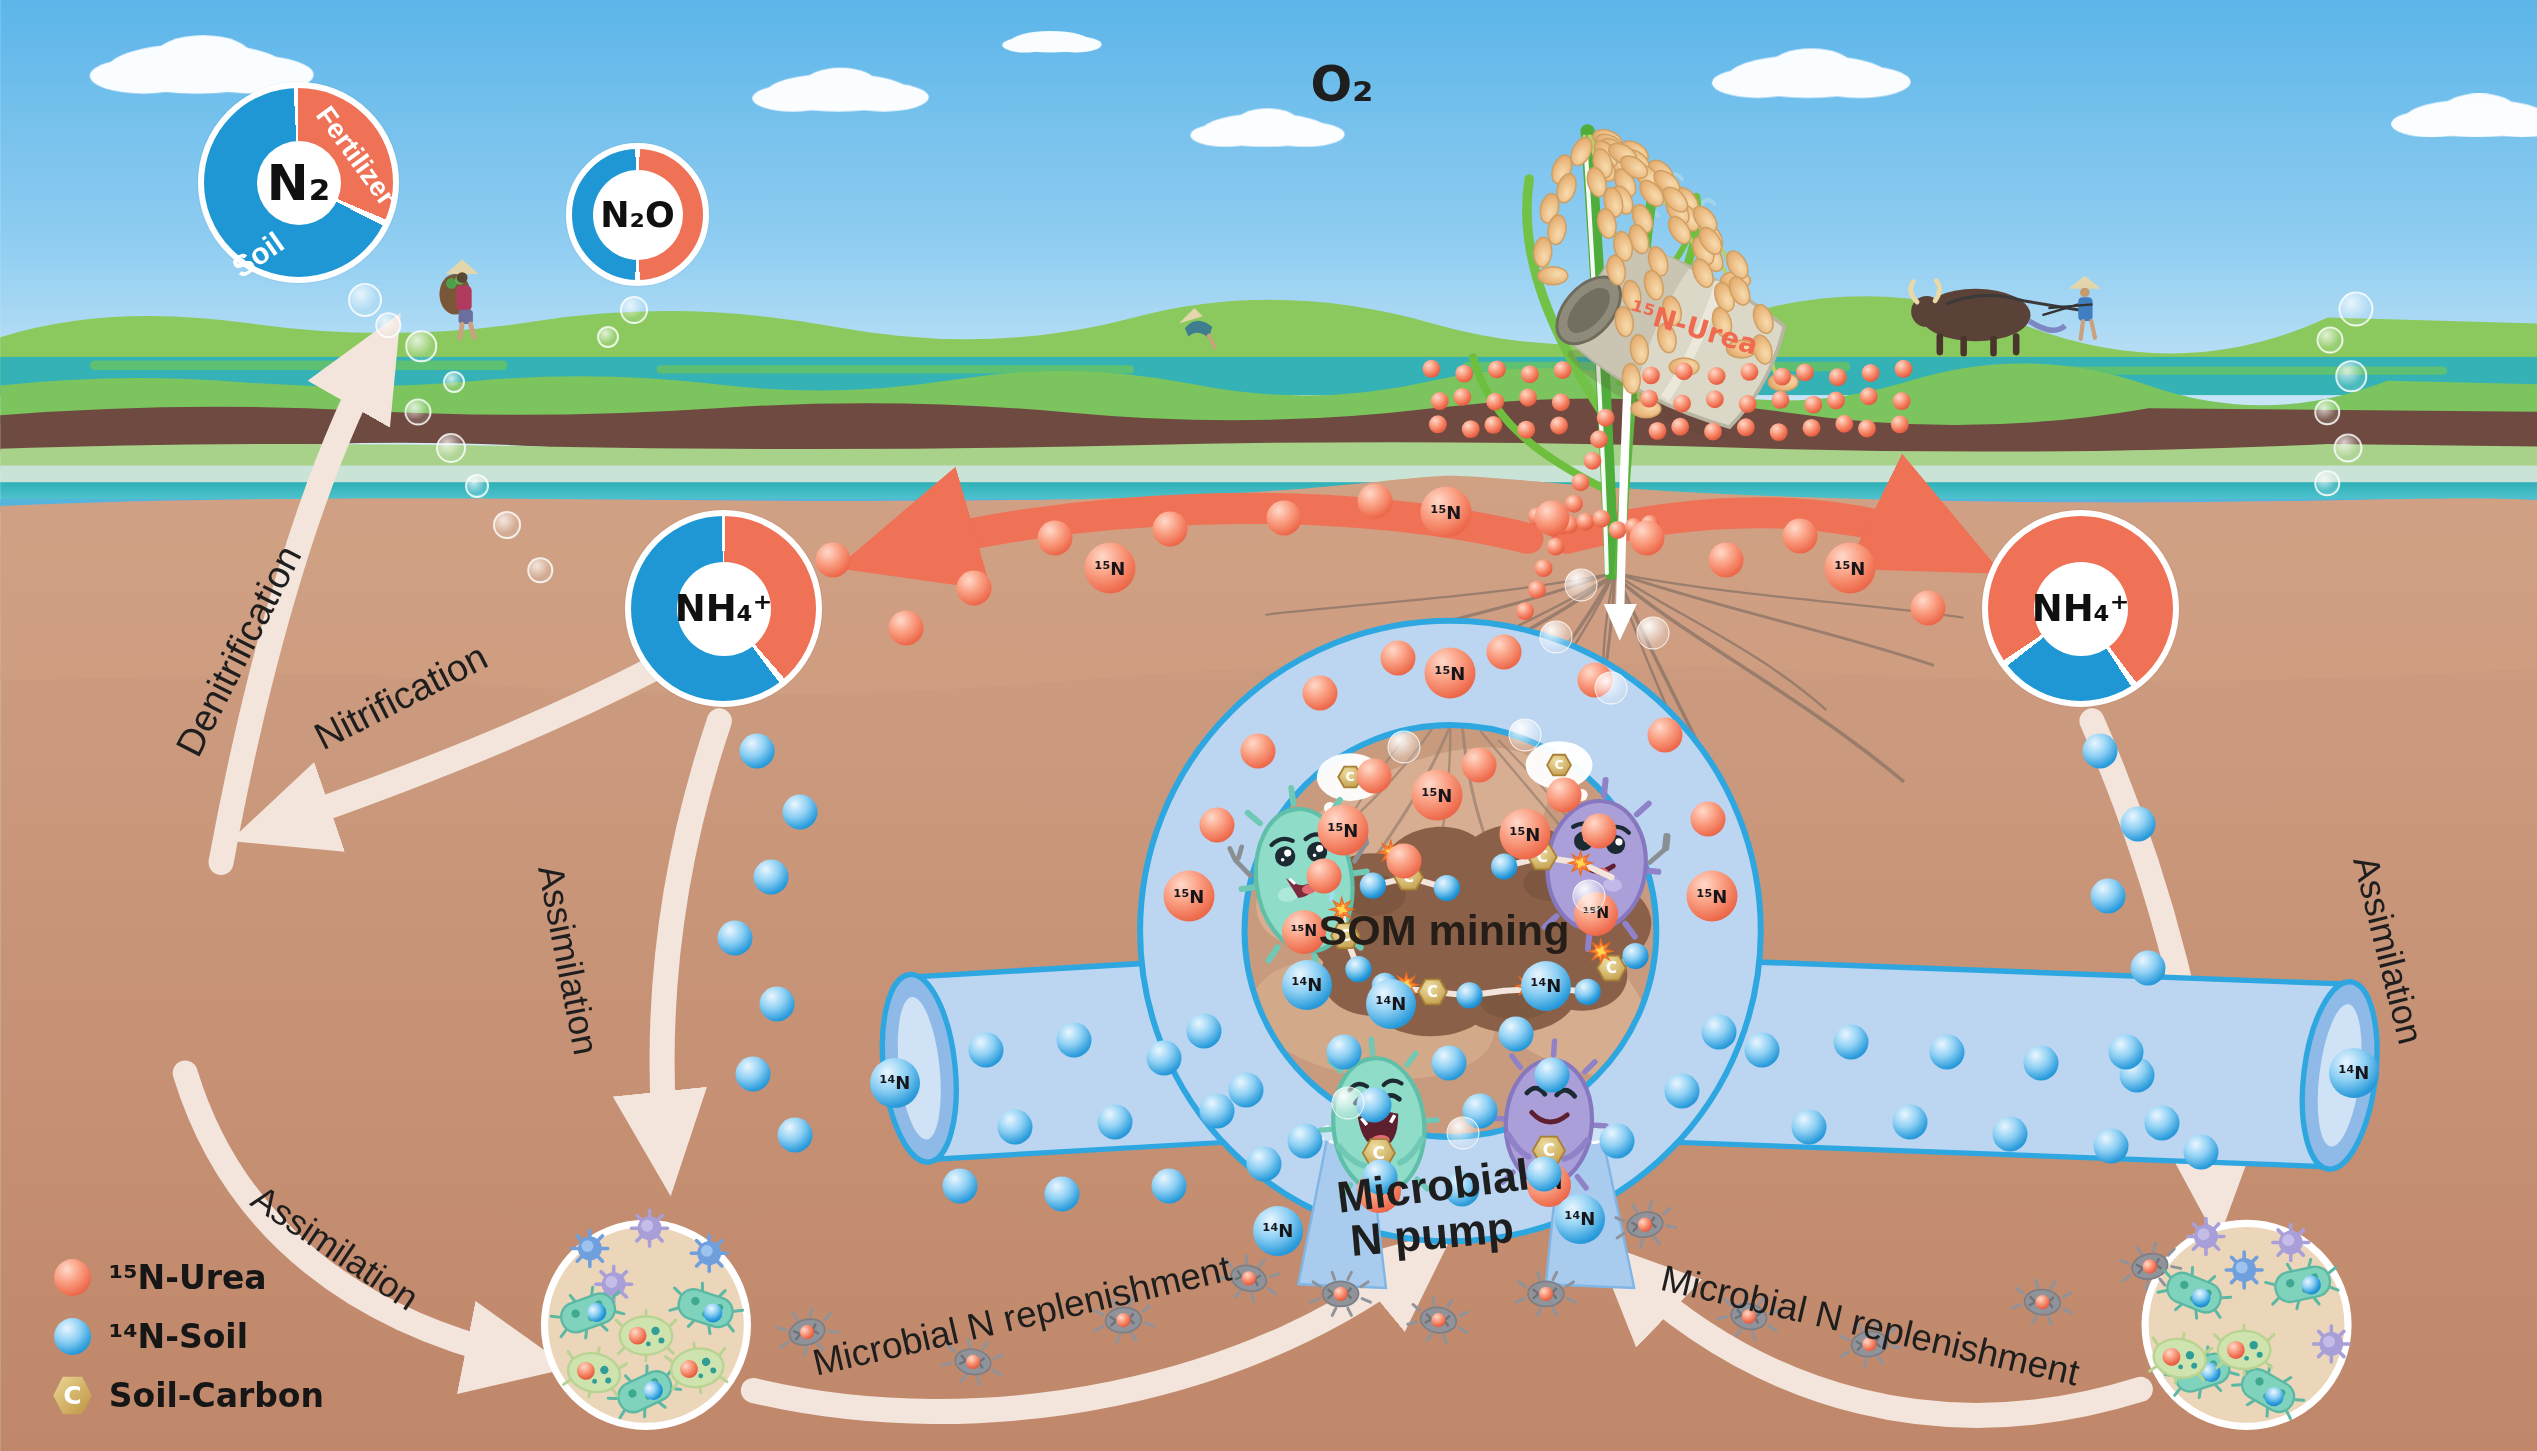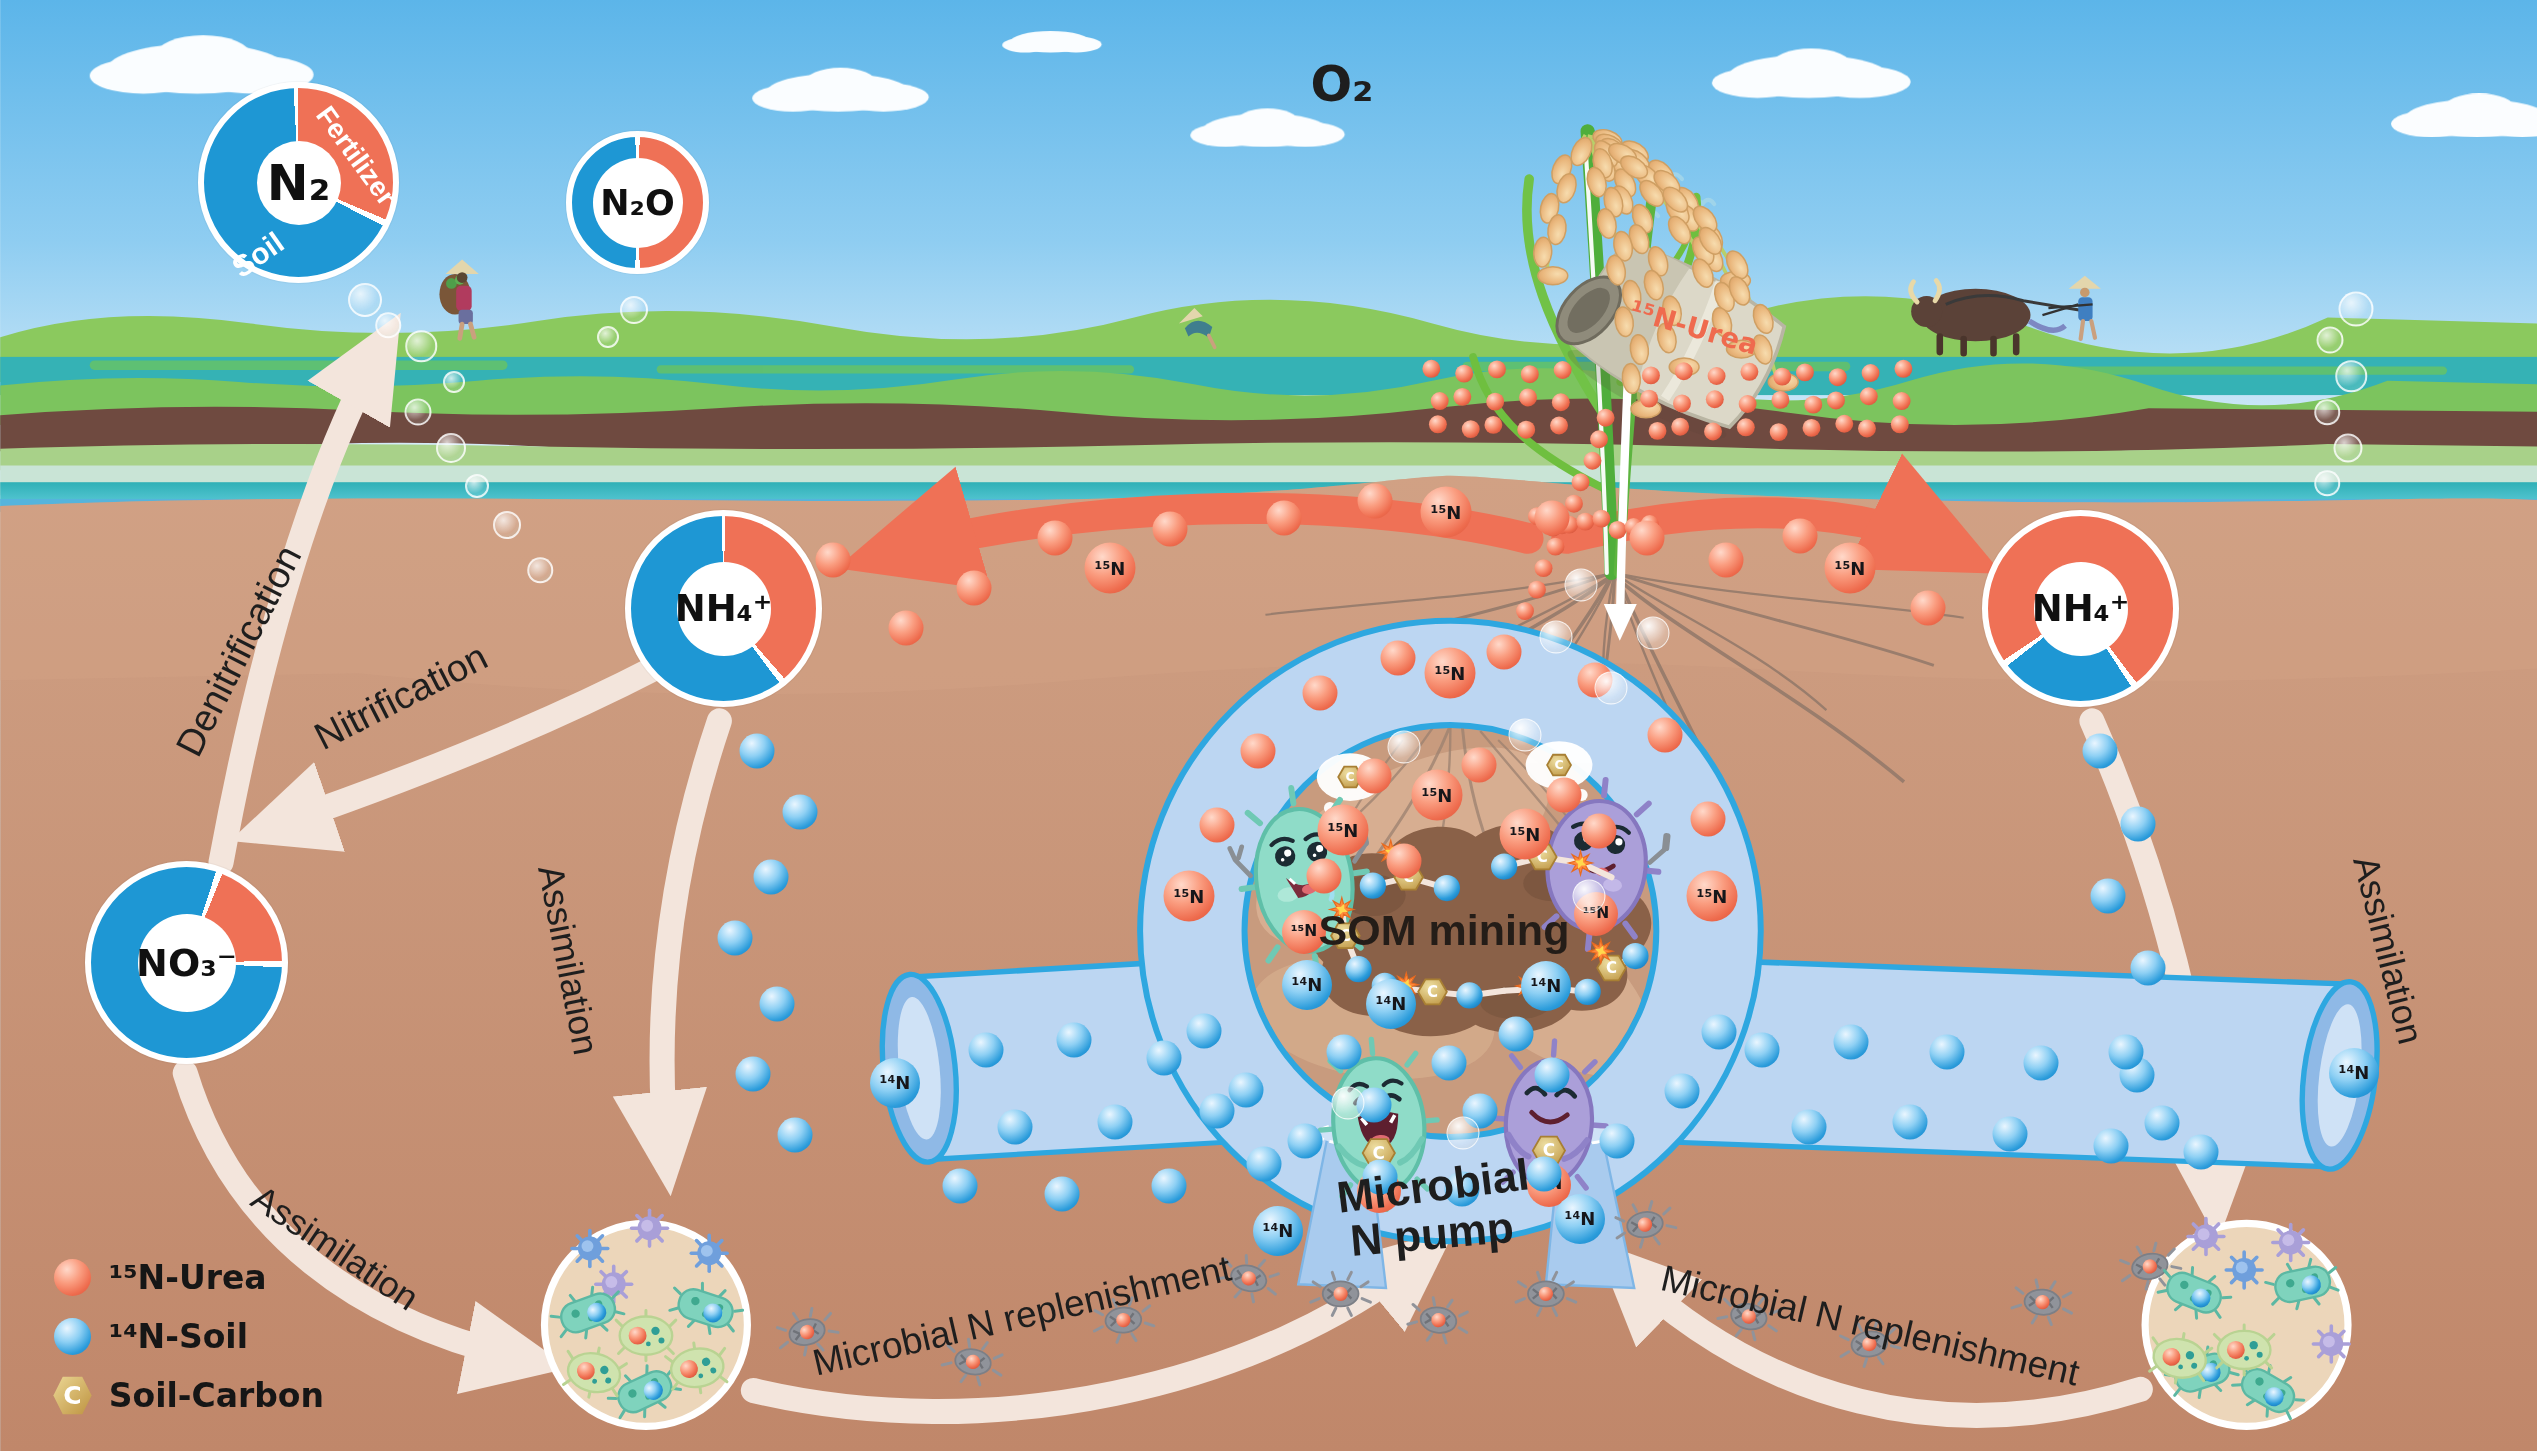--- a/index.html
+++ b/index.html
@@ -1099,31 +1099,28 @@
   <div class="lab" style="left:1433px;top:1186px;font-size:44px;transform:translate(-50%,-50%) rotate(-7deg)">Microbial</div>
   <div class="lab" style="left:1432px;top:1234px;font-size:44px;transform:translate(-50%,-50%) rotate(-5deg)">N pump</div>
   <div class="lab chem" style="left:1694px;top:327px;font-size:27.5px;color:#ef6a4e;transform:translate(-50%,-50%) rotate(16deg)">¹⁵N-Urea</div>
   <div class="slice-lab" style="left:356px;top:156px;font-size:27.5px;transform:translate(-50%,-50%) rotate(54deg)">Fertilizer</div>
   <div class="slice-lab" style="left:258px;top:255px;font-size:30px;transform:translate(-50%,-50%) rotate(-35deg)">Soil</div>
 </div>
 
 <div class="donut" style="left: 198px; top: 82px; width: 201px; height: 201px; background: conic-gradient(rgb(239, 113, 86) 1deg, rgb(239, 113, 86) 113deg, rgb(255, 255, 255) 113deg, rgb(255, 255, 255) 117deg, rgb(30, 151, 212) 117deg, rgb(30, 151, 212) 357deg, rgb(255, 255, 255) 357deg, rgb(255, 255, 255) 361deg);">
   <div class="hole" style="width:84px;height:84px;font-size:50px">N₂</div>
 </div>
-<div class="donut" style="left: 566px; top: 131px; width: 143px; height: 143px; background: conic-gradient(rgb(255, 255, 255) 0deg, rgb(255, 255, 255) 2deg, rgb(239, 113, 86) 2deg, rgb(239, 113, 86) 178deg, rgb(255, 255, 255) 178deg, rgb(255, 255, 255) 182deg, rgb(30, 151, 212) 182deg, rgb(30, 151, 212) 358deg, rgb(255, 255, 255) 358deg, rgb(255, 255, 255) 360deg);">
+<div class="donut" style="left: 566px; top: 143px; width: 143px; height: 143px; background: conic-gradient(rgb(255, 255, 255) 0deg, rgb(255, 255, 255) 2deg, rgb(239, 113, 86) 2deg, rgb(239, 113, 86) 178deg, rgb(255, 255, 255) 178deg, rgb(255, 255, 255) 182deg, rgb(30, 151, 212) 182deg, rgb(30, 151, 212) 358deg, rgb(255, 255, 255) 358deg, rgb(255, 255, 255) 360deg);">
   <div class="hole" style="width:90px;height:90px;font-size:35px">N₂O</div>
 </div>
 <div class="donut" style="left: 625px; top: 510px; width: 197px; height: 197px; background: conic-gradient(rgb(255, 255, 255) 0deg, rgb(255, 255, 255) 1deg, rgb(239, 113, 86) 1deg, rgb(239, 113, 86) 139deg, rgb(255, 255, 255) 139deg, rgb(255, 255, 255) 143deg, rgb(30, 151, 212) 143deg, rgb(30, 151, 212) 359deg, rgb(255, 255, 255) 359deg, rgb(255, 255, 255) 360deg);">
   <div class="hole" style="width:94px;height:94px;font-size:37px">NH₄⁺</div>
 </div>
 <div class="donut" style="left: 1982px; top: 510px; width: 197px; height: 197px; background: conic-gradient(rgb(239, 113, 86) 0deg, rgb(239, 113, 86) 143deg, rgb(255, 255, 255) 143deg, rgb(255, 255, 255) 147deg, rgb(30, 151, 212) 147deg, rgb(30, 151, 212) 232deg, rgb(255, 255, 255) 232deg, rgb(255, 255, 255) 236deg, rgb(239, 113, 86) 236deg, rgb(239, 113, 86) 360deg);">
   <div class="hole" style="width:94px;height:94px;font-size:37px">NH₄⁺</div>
-</div>
-<div class="donut" style="left: 85px; top: 861px; width: 203px; height: 203px; background: conic-gradient(rgb(30, 151, 212) 0deg, rgb(30, 151, 212) 18deg, rgb(255, 255, 255) 18deg, rgb(255, 255, 255) 22deg, rgb(239, 113, 86) 22deg, rgb(239, 113, 86) 89deg, rgb(255, 255, 255) 89deg, rgb(255, 255, 255) 93deg, rgb(30, 151, 212) 93deg, rgb(30, 151, 212) 360deg);">
-  <div class="hole" style="width:98px;height:98px;font-size:38px">NO₃⁻</div>
 </div>
 
 <div id="legend">
   <div class="legend-row">
     <div class="legend-sym">
           <div class="ls-sph o"></div>
         </div>
     <div class="legend-txt">¹⁵N-Urea</div>
   </div>
   <div class="legend-row">

